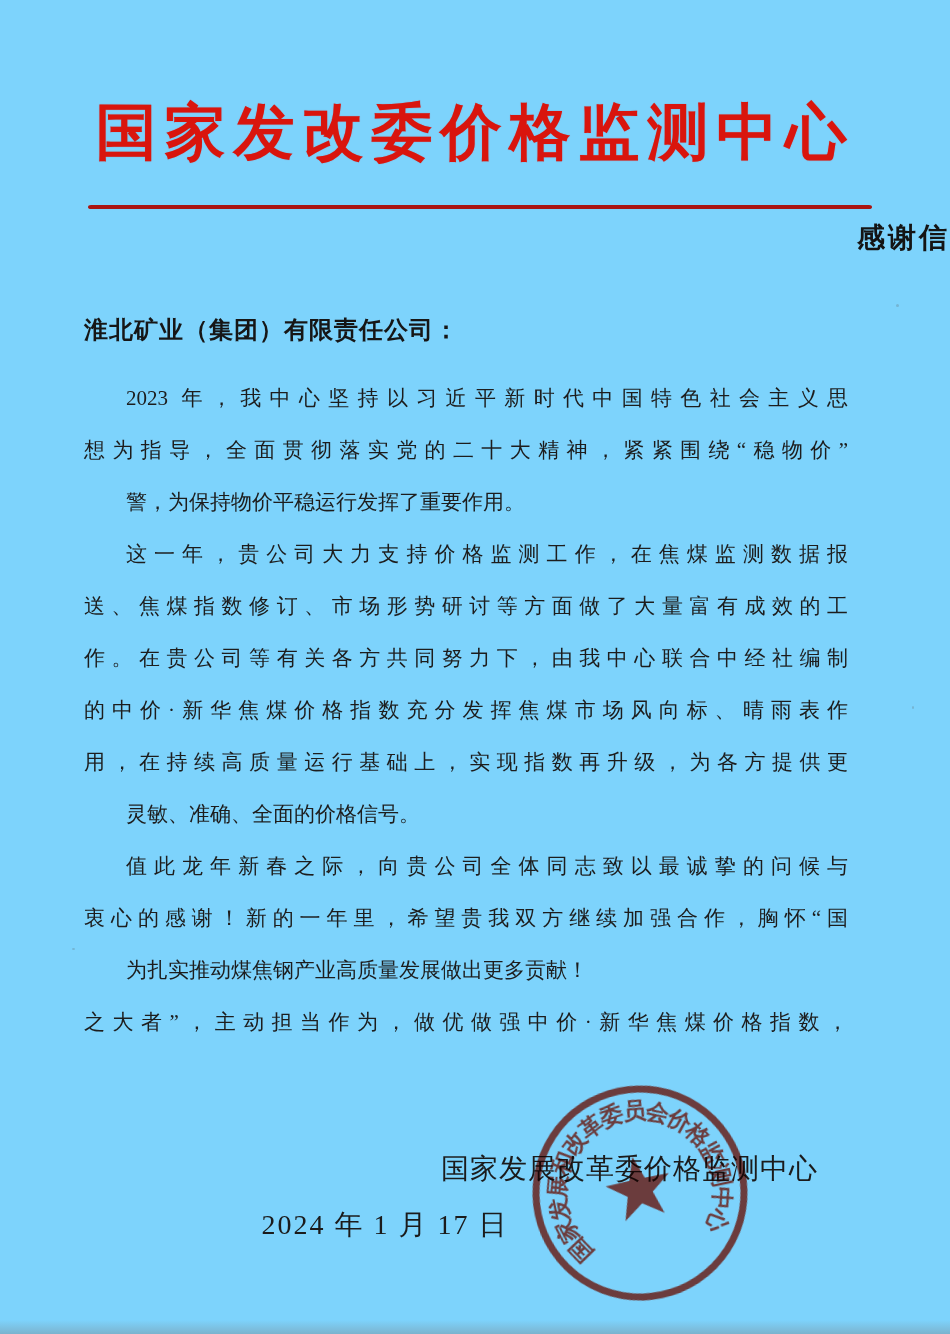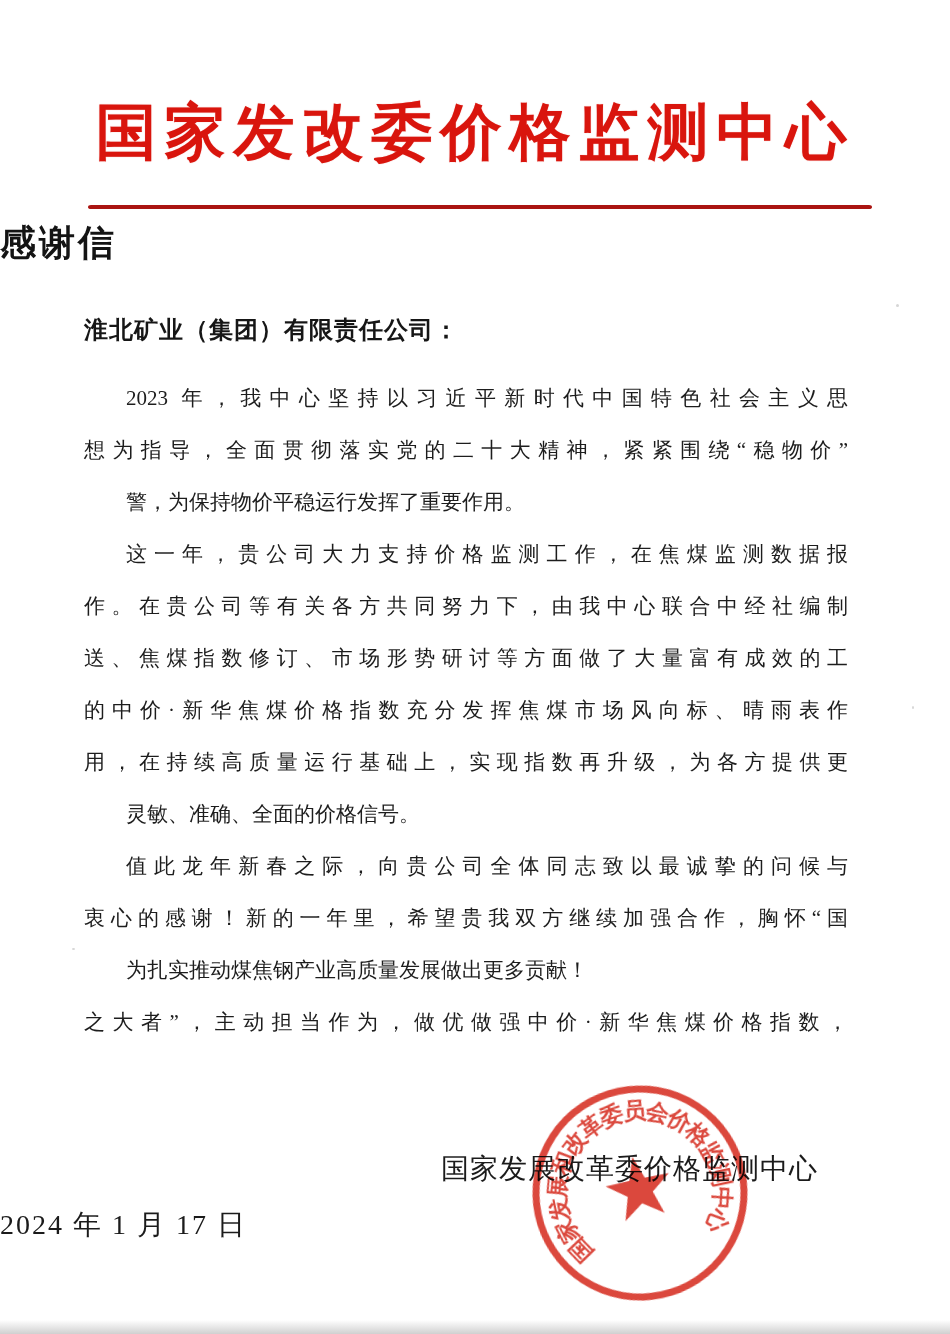--- a/index.html
+++ b/index.html
@@ -1,20 +1,20 @@
 <!DOCTYPE html>
 <html lang="zh" style="--title-red: #d9150d; --rule-red: #aa1411; --seal-red: #d8382c; --ink: #1f1f1f;"><head>
 <meta charset="utf-8">
 <style>
   html,body{margin:0;padding:0;background:#e9e9e9;}
   .page{
     position:relative;
     width:950px;height:1334px;
     margin:0 auto;
-    background:#ffffff;
+    background:#7dd3fc;
     overflow:hidden;
     font-family:"Liberation Serif","DejaVu Serif",serif;
     color:var(--ink,#1f1f1f);
   }
   
   .org-title{
     position:absolute;top:100px;left:0;right:0;
     text-align:center;
     font-size:61px;line-height:66px;
     font-weight:bold;
@@ -24,22 +24,22 @@
     text-shadow:0 0 1px rgba(217,21,13,.45);
   }
   .red-rule{
     position:absolute;top:205px;left:88px;
     width:784px;height:4px;
     background:var(--rule-red,#aa1411);
     border-radius:3px/2px;
   }
   .doc-title{
     position:absolute;top:219px;left:0;right:0;
-    text-align:left;
-    font-size:36px;font-weight:bold;
+    text-align:right;
+    font-size:28px;font-weight:bold;
     letter-spacing:3px;
     color:#141414;
   }
   
   .salutation{
     position:absolute;top:314px;left:84px;
     font-size:24px;font-weight:bold;
     letter-spacing:1px;
     color:#161616;
   }
@@ -57,21 +57,21 @@
   .body-line.last{ text-align-last:left;margin-left:42px; }
   
   .signature-line{
     position:absolute;top:1150px;left:0;right:132px;
     text-align:right;
     font-size:28px;letter-spacing:1px;
     color:#1b1b1b;white-space:nowrap;
   }
   .date-line{
     position:absolute;top:1206px;left:0;right:180px;
-    text-align:left;
+    text-align:center;
     font-size:28px;letter-spacing:2px;
     color:#1b1b1b;white-space:nowrap;
   }
   
   .seal{
     position:absolute;left:527px;top:1080px;
     width:226px;height:226px;
     transform:rotate(-12deg);
     mix-blend-mode:multiply;
     opacity:.92;
@@ -110,22 +110,22 @@
   <div class="salutation">淮北矿业（集团）有限责任公司：</div>
 
   <div class="letter-body">
       <div>
         <div class="body-line first">2023 年，我中心坚持以习近平新时代中国特色社会主义思</div>
         <div class="body-line">想为指导，全面贯彻落实党的二十大精神，紧紧围绕“稳物价”</div>
         <div class="body-line last">警，为保持物价平稳运行发挥了重要作用。</div>
       </div>
       <div>
         <div class="body-line first">这一年，贵公司大力支持价格监测工作，在焦煤监测数据报</div>
+        <div class="body-line">送、焦煤指数修订、市场形势研讨等方面做了大量富有成效的工</div>
         <div class="body-line">作。在贵公司等有关各方共同努力下，由我中心联合中经社编制</div>
-        <div class="body-line">送、焦煤指数修订、市场形势研讨等方面做了大量富有成效的工</div>
         <div class="body-line">的中价·新华焦煤价格指数充分发挥焦煤市场风向标、晴雨表作</div>
         <div class="body-line">用，在持续高质量运行基础上，实现指数再升级，为各方提供更</div>
         <div class="body-line last">灵敏、准确、全面的价格信号。</div>
       </div>
       <div>
         <div class="body-line first">值此龙年新春之际，向贵公司全体同志致以最诚挚的问候与</div>
         <div class="body-line">衷心的感谢！新的一年里，希望贵我双方继续加强合作，胸怀“国</div>
         <div class="body-line last">为扎实推动煤焦钢产业高质量发展做出更多贡献！</div>
         <div class="body-line">之大者”，主动担当作为，做优做强中价·新华焦煤价格指数，</div>
       </div>

